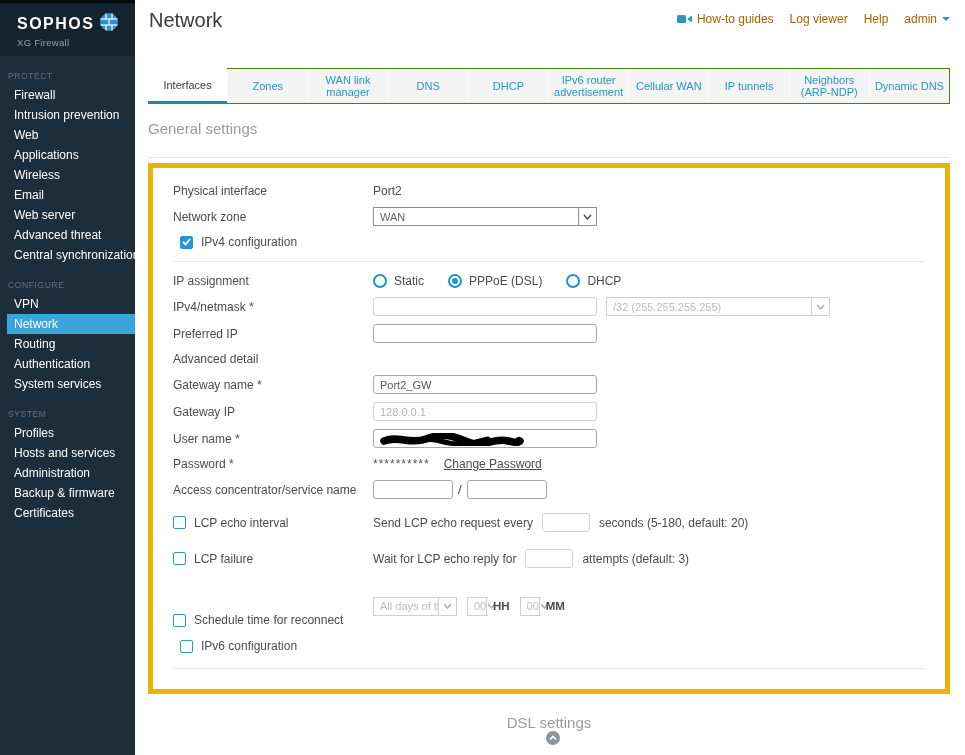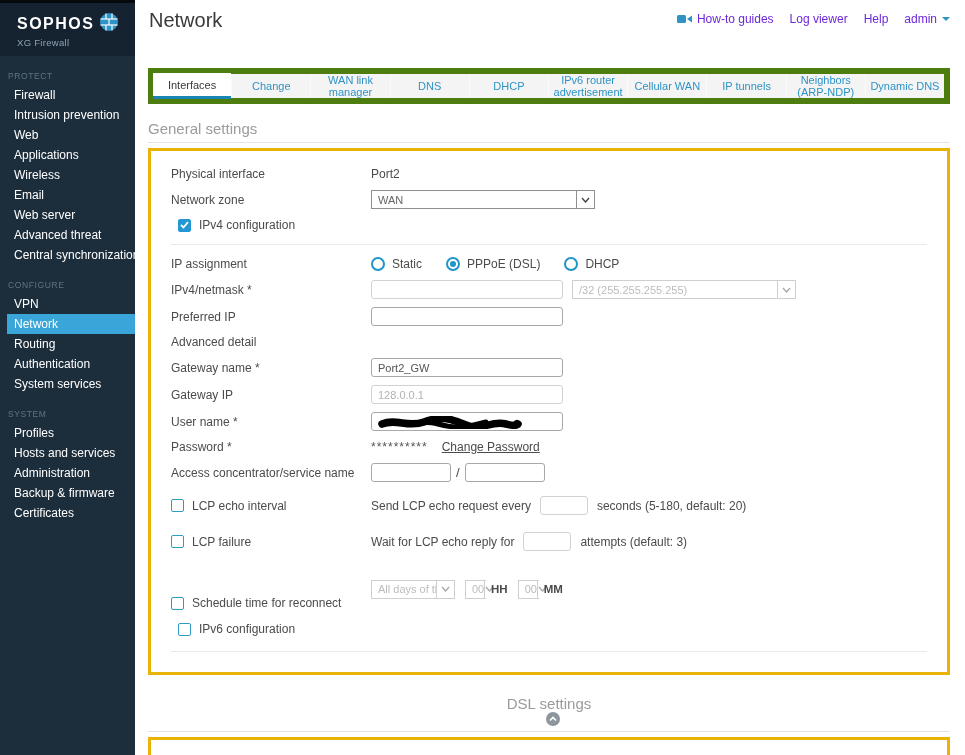--- a/index.html
+++ b/index.html
@@ -17,43 +17,43 @@
 
   .nav-section { margin-top:11px; }
   .nav-label { color:#5e7585; font-size:8.5px; letter-spacing:.6px; padding:4px 0 4px 8px; }
   .nav-item { color:#fff; font-size:12px; line-height:14px; padding:3px 4px 3px 14px; cursor:pointer; }
   .nav-item.active { background:#3aa5d8; margin-left:7px; padding-left:7px; }
 
   
   .main { position:absolute; left:135px; top:0; right:0; height:755px; background:#fff; }
   .topbar { position:relative; height:47px; }
   .page-title { position:absolute; left:14px; top:9px; font-size:20px; color:#3a3a3a; font-weight:400; }
-  .top-links { position:absolute; right:15px; top:12px; display:flex; align-items:center; font-size:12px; color:#6d28d9; }
+  .top-links { position:absolute; right:15px; top:12px; display:flex; align-items:center; font-size:12px; color:#a16207; }
   .top-link { margin-left:16px; display:flex; align-items:center; cursor:pointer; }
   .cam-icon { margin-right:5px; display:inline-flex; }
   .caret-down { display:inline-block; width:0; height:0; border-left:4px solid transparent; border-right:4px solid transparent; border-top:4px solid #2e93c5; margin-left:5px; }
 
   
-  .tabbar { margin:21px 15px 0 13px; display:flex; background:#f4f4f4; border:6px solid #4d7c0f; height:36px; }
+  .tabbar { margin:21px 15px 0 13px; display:flex; background:#f4f4f4; border:1px solid #4d7c0f; height:36px; }
   .tab { flex:1; display:flex; align-items:center; justify-content:center; text-align:center; font-size:11px; line-height:12px; color:#2e93c5; padding:2px 4px; cursor:pointer; border-left:1px solid #fafafa; }
   .tab:first-child { border-left:none; }
   .tab.active { background:#fff; color:#3a3a3a; border-bottom:3px solid #1a86b5; margin:-1px 0 -1px -1px; border-left:none; }
 
   
   .content { padding:0 15px 0 13px; }
-  .section-head { margin-top:16px; padding-bottom:5px; border-bottom:1px solid #e3e3e3; font-size:15px; color:#9b9b9b; display:flex; align-items:center; }
+  .section-head { margin-top:16px; padding-bottom:20px; border-bottom:1px solid #e3e3e3; font-size:15px; color:#9b9b9b; display:flex; align-items:center; }
   .collapse-ico { margin-left:7px; display:inline-flex; cursor:pointer; }
 
-  .panel { border:3px solid #eab308; background:#fff; margin-top:5px; padding:11px 0 13px; }
+  .panel { border:5px solid #eab308; background:#fff; margin-top:5px; padding:11px 0 13px; }
   .row { display:flex; align-items:center; padding:4px 20px; min-height:24px; }
   .row .lbl { width:200px; flex:0 0 200px; font-size:12px; color:#4b4b4b; }
   .row .val { display:flex; align-items:center; flex:1; font-size:12px; color:#4b4b4b; }
   .divider { border-top:1px solid #e9e9e9; margin:7px 20px; }
 
-  .ti { width:192px; height:19px; border:1px solid #a8a8a8; border-radius:3px; font-size:11px; color:#555; padding:0 6px; font-family:"Liberation Sans",sans-serif; background:#fff; }
+  .ti { width:224px; height:19px; border:1px solid #a8a8a8; border-radius:3px; font-size:11px; color:#555; padding:0 6px; font-family:"Liberation Sans",sans-serif; background:#fff; }
   .ti.dis { border-color:#d2d2d2; color:#b3b3b3; }
   .ti.small { width:38px; text-align:center;padding-left:40px; }
   .ti.mid { width:80px; }
   .ti.vlan { width:36px; text-align:center; }
 
   .sel { width:224px; height:19px; border:1px solid #8f8f8f; background:#fff; display:flex; align-items:center; font-size:11px; color:#666; padding-left:6px; cursor:pointer; }
   .sel .sel-arrow { margin-left:auto; width:18px; height:17px; border-left:1px solid #8f8f8f; display:flex; align-items:center; justify-content:center; background:#fff; border-radius:0 2px 2px 0; }
   .sel.dis { border-color:#cfcfcf; color:#bcbcbc; cursor:default; }
   .sel.dis .sel-arrow { border-left-color:#cfcfcf; }
   .sel.day { width:84px; overflow:hidden; white-space:nowrap; }
@@ -159,21 +159,21 @@
         </span>
       <span class="top-link">
         <span>admin</span>
         <span class="caret-down"></span>
       </span>
     </div>
   </div>
 
   <div class="tabbar">
     <div class="tab active">Interfaces</div>
-    <div class="tab">Change</div>
+    <div class="tab">Zones</div>
     <div class="tab">WAN link manager</div>
     <div class="tab">DNS</div>
     <div class="tab">DHCP</div>
     <div class="tab">IPv6 router advertisement</div>
     <div class="tab">Cellular WAN</div>
     <div class="tab">IP tunnels</div>
     <div class="tab">Neighbors (ARP-NDP)</div>
     <div class="tab">Dynamic DNS</div>
   </div>
 

